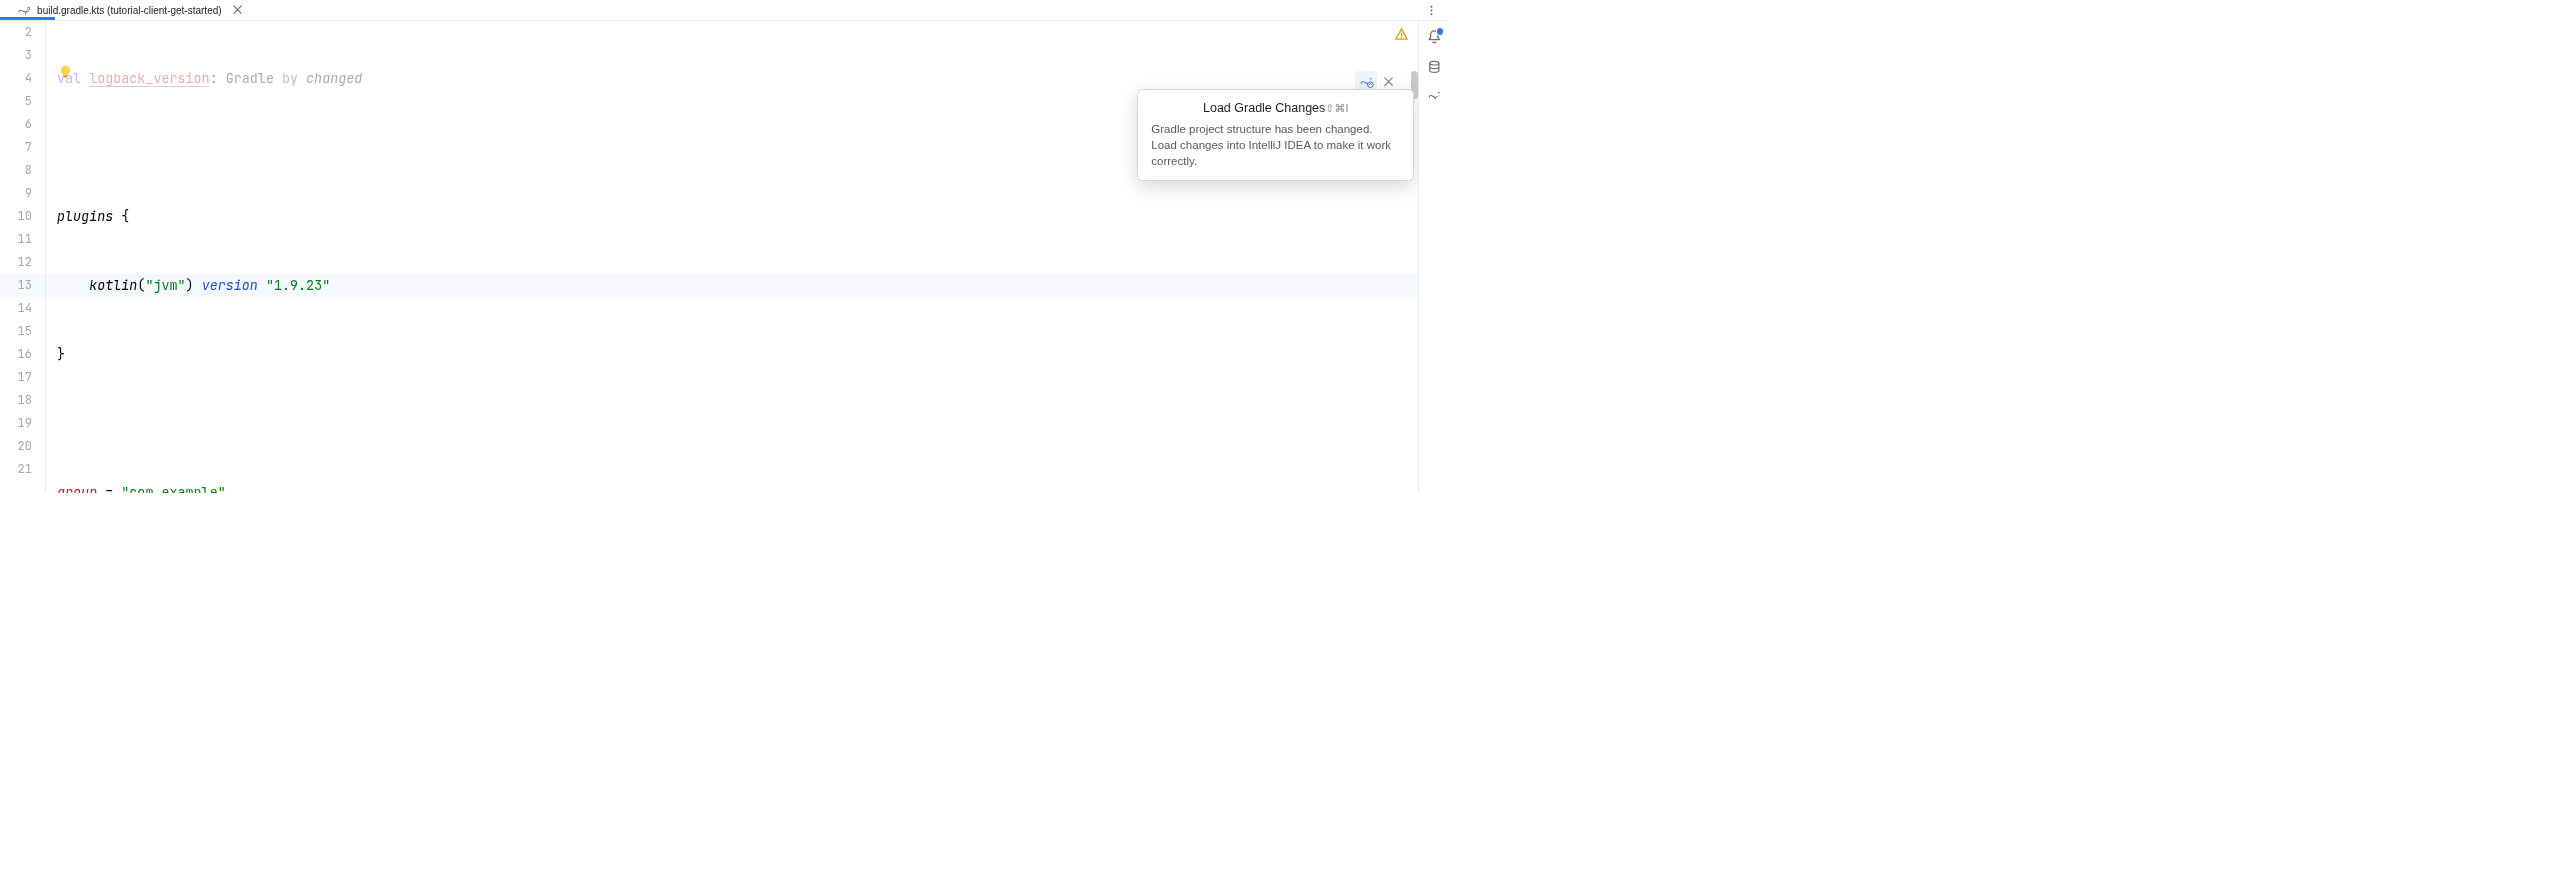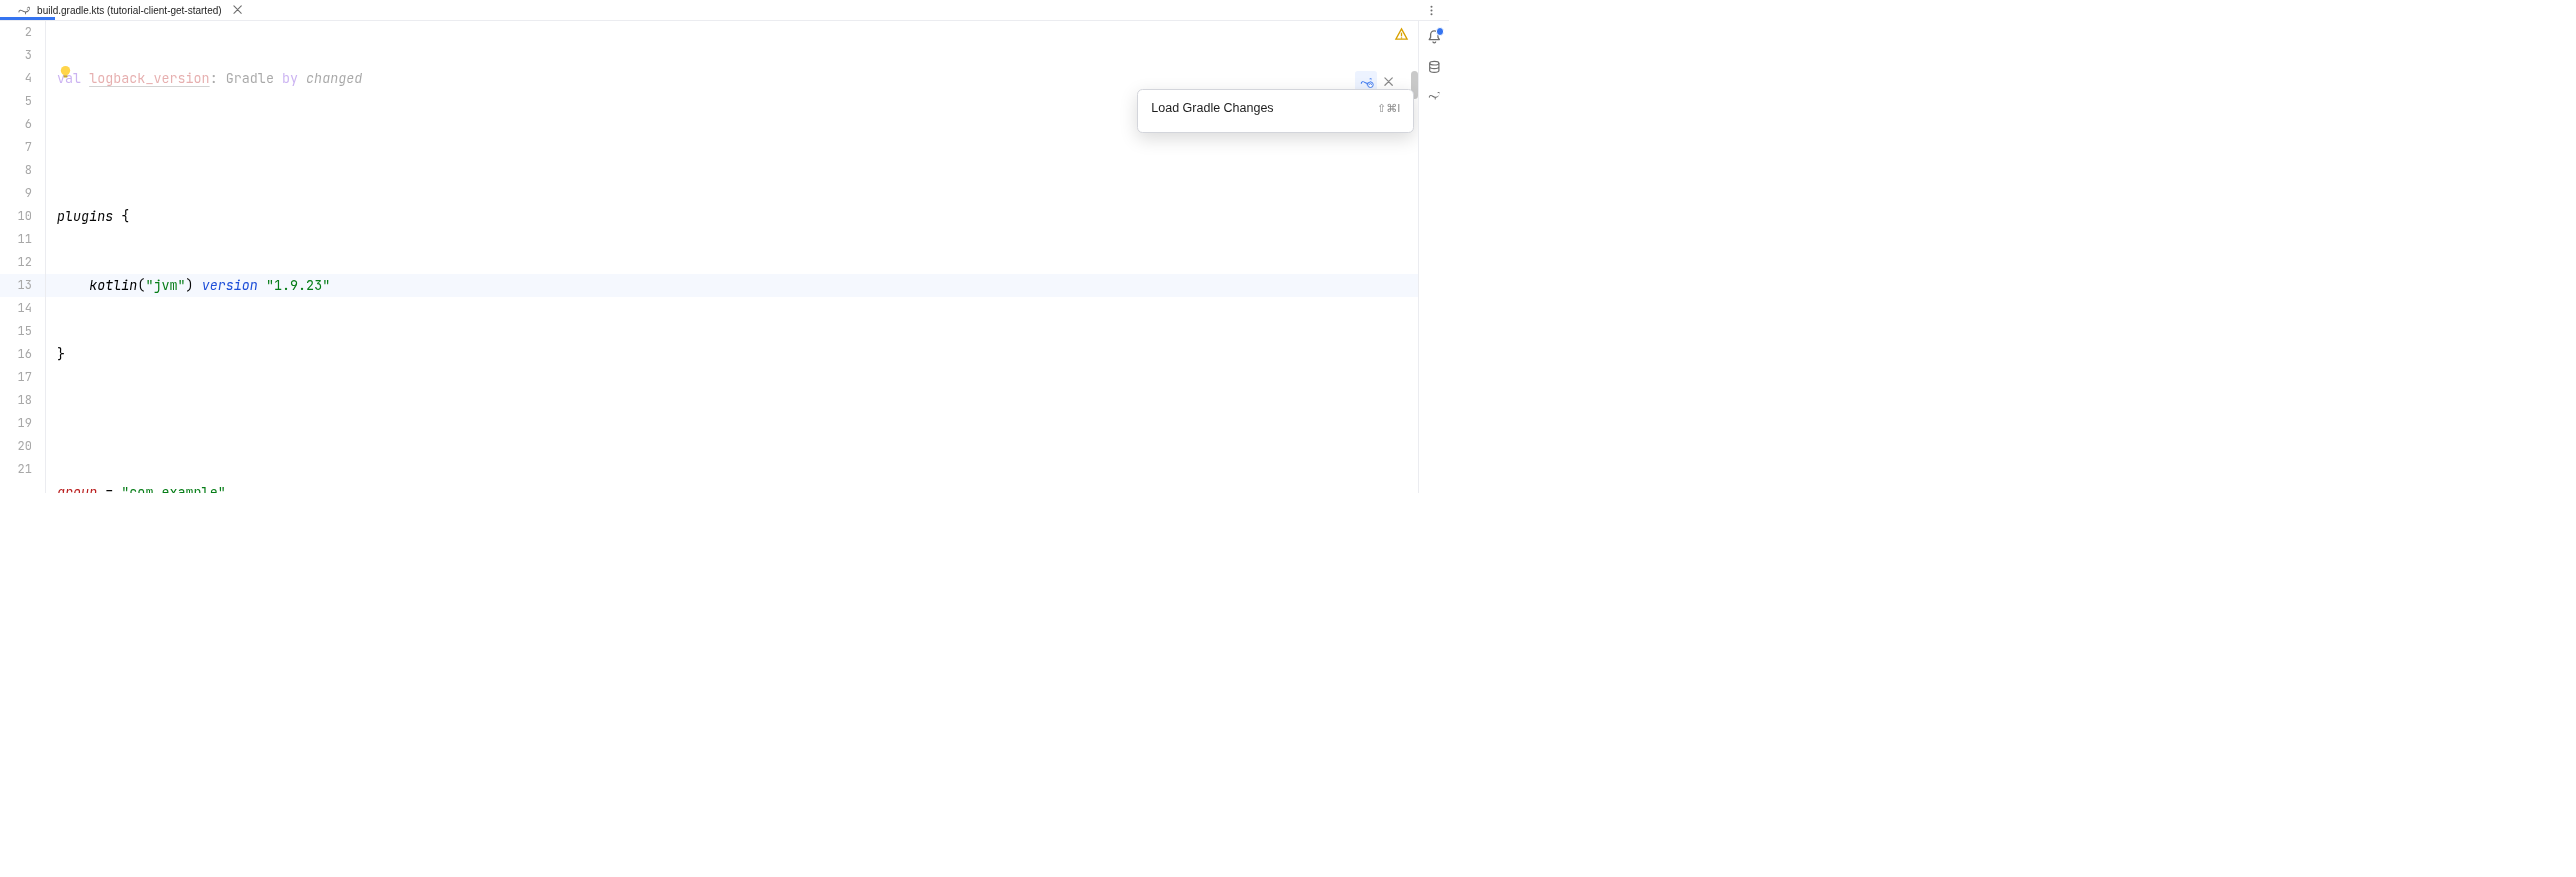--- a/index.html
+++ b/index.html
@@ -227,21 +227,21 @@
   width: 277px;
   background: #ffffff;
   border: 0.9px solid #d3d5db;
   border-radius: 5.5px;
   box-shadow: 0 5.5px 18.5px rgba(0,0,0,0.15);
   padding: 11px 13px;
   z-index: 20;
 }
 .popover-header {
   display: flex;
-  justify-content: space-between;
+  justify-content: center;
   align-items: baseline;
   margin-bottom: 5.5px;
 }
 .popover-title {
   font-size: 12.5px;
   font-weight: 500;
   color: #1e1e1e;
 }
 .popover-shortcut {
   font-size: 11px;
@@ -372,20 +372,21 @@
             <path d="M1 1l8 8M9 1l-8 8" stroke="currentColor" stroke-width="1.3" stroke-linecap="round"></path>
           </svg>
       </span>
     </div>
 
     <div class="popover">
       <div class="popover-header">
         <span class="popover-title">Load Gradle Changes</span>
         <span class="popover-shortcut">⇧⌘I</span>
       </div>
+      <div class="popover-body">Gradle project structure has been changed. Load changes into IntelliJ IDEA to make it work correctly.</div>
     </div>
 
     <div class="scroll-thumb"></div>
   </div>
 
   <div class="right-toolstrip">
     <span class="tool-icon bell-dot">
       <svg width="16.6" height="16.6" viewBox="0 0 18 18">
           <path d="M9 2a4 4 0 0 0-4 4v3l-1.5 2.5h11L13 9V6a4 4 0 0 0-4-4z" fill="none" stroke="#6e6e6e" stroke-width="1.4" stroke-linejoin="round"></path>
           <path d="M7.5 13.5a1.5 1.5 0 0 0 3 0" fill="none" stroke="#6e6e6e" stroke-width="1.4"></path>

